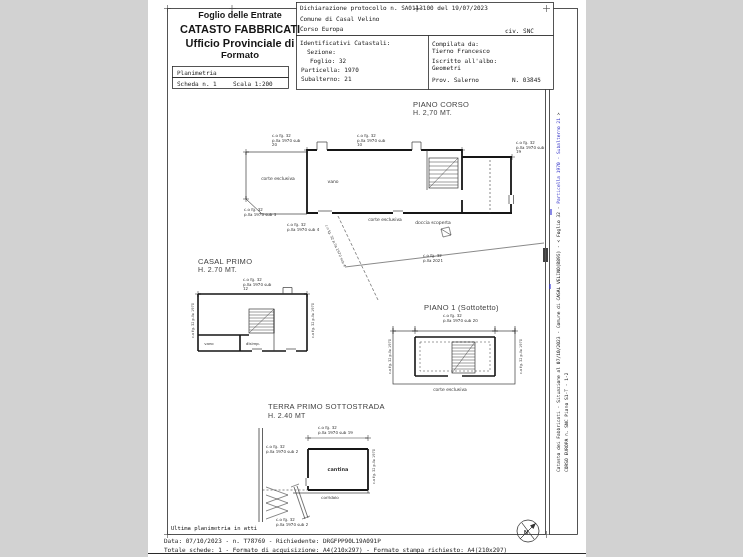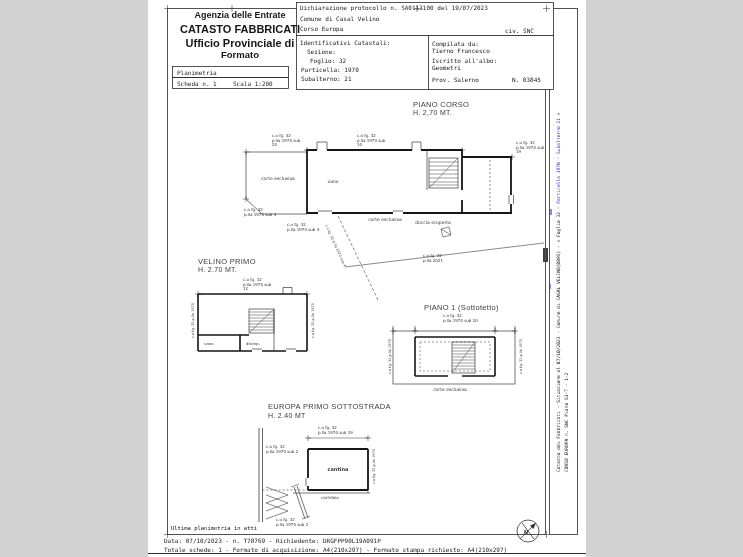--- a/index.html
+++ b/index.html
@@ -82,21 +82,21 @@
 
     <g>
       <circle cx="528" cy="531" r="11" stroke="#333" stroke-width="0.8" fill="none"></circle>
       <path stroke="#333" stroke-width="0.8" fill="none" d="M520,539 L536,523 M522,523 L534,539"></path>
       <path fill="#333" d="M536,523 l-2.6,6 -3.4,-3.4 z"></path>
     </g>
 
     <path stroke="#3b3bd6" stroke-width="1.2" fill="none" d="M551,209 v6 M550,284 v5"></path>
   </svg>
 
-  <div class="abs hdr-left" style="top:10px;font-size:9px">Agenzia delle Entrate</div>
+  <div class="abs hdr-left" style="top:10px;font-size:9px">Foglio delle Entrate</div>
   <div class="abs hdr-left" style="top:23px;font-size:11px">CATASTO FABBRICATI</div>
   <div class="abs hdr-left" style="top:37px;font-size:11px">Ufficio Provinciale di</div>
   <div class="abs hdr-left" style="top:49px;font-size:9.5px">Formato</div>
   <div class="abs mono" style="left:177px;top:69px">Planimetria</div>
   <div class="abs mono" style="left:177px;top:79.5px">Scheda n. 1</div>
   <div class="abs mono" style="left:233px;top:79.5px">Scala 1:200</div>
 
   <div class="abs mono" style="left:300px;top:4px">Dichiarazione protocollo n. SA0113100 del  19/07/2023</div>
   <div class="abs mono" style="left:300px;top:14.5px">Comune di Casal Velino</div>
   <div class="abs mono" style="left:300px;top:24.5px">Corso Europa</div>
@@ -108,24 +108,24 @@
   <div class="abs mono" style="left:301px;top:75px">Subalterno: 21</div>
   <div class="abs mono" style="left:432px;top:40px">Compilata da:</div>
   <div class="abs mono" style="left:432px;top:47px">Tierno Francesco</div>
   <div class="abs mono" style="left:432px;top:57px">Iscritto all'albo:</div>
   <div class="abs mono" style="left:432px;top:64px">Geometri</div>
   <div class="abs mono" style="left:432px;top:76px">Prov. Salerno</div>
   <div class="abs mono" style="left:512px;top:76px">N. 03845</div>
 
   <div class="abs ptitle" style="left:413px;top:100px">PIANO CORSO</div>
   <div class="abs ptitle" style="left:413px;top:109px;font-size:7px">H. 2,70 MT.</div>
-  <div class="abs ptitle" style="left:198px;top:257px">VELINO PRIMO</div>
+  <div class="abs ptitle" style="left:198px;top:257px">CASAL PRIMO</div>
   <div class="abs ptitle" style="left:198px;top:266px;font-size:7px">H. 2.70 MT.</div>
   <div class="abs ptitle" style="left:424px;top:303px">PIANO 1 (Sottotetto)</div>
-  <div class="abs ptitle" style="left:268px;top:402px">EUROPA PRIMO SOTTOSTRADA</div>
+  <div class="abs ptitle" style="left:268px;top:402px">TERRA PRIMO SOTTOSTRADA</div>
   <div class="abs ptitle" style="left:268px;top:412px;font-size:7px">H. 2.40 MT</div>
 
   <div class="ann" style="left:272px;top:134px">
     <div>c.o fg. 32</div>
       <div>p.lla 1970 sub</div>
       <div>20</div>
   </div>
   <div class="ann" style="left:357px;top:134px">
     <div>c.o fg. 32</div>
       <div>p.lla 1970 sub</div>

